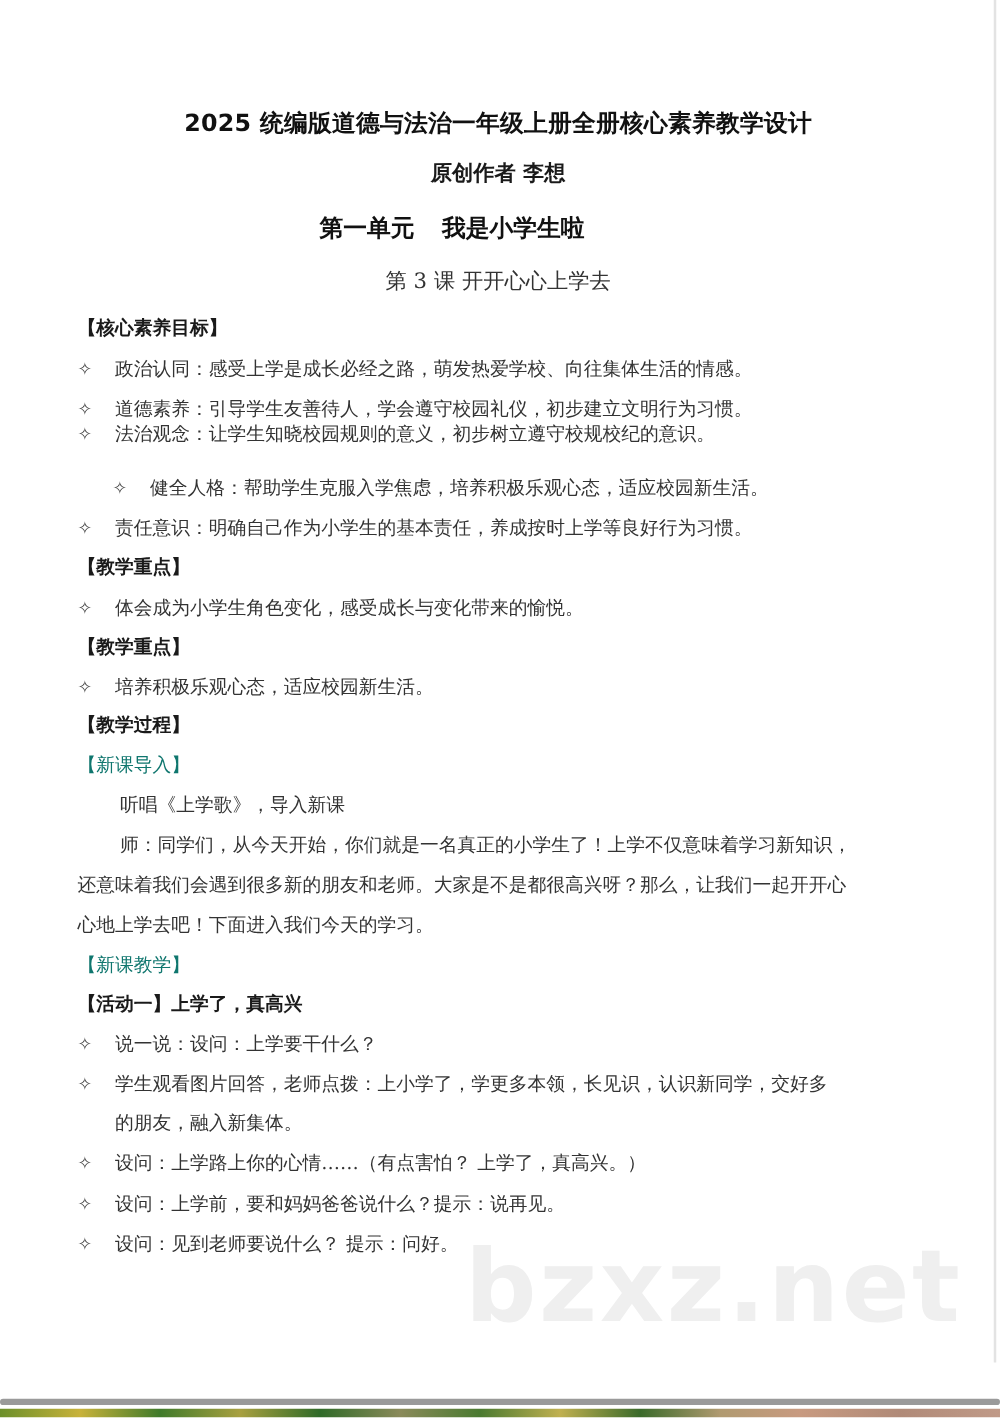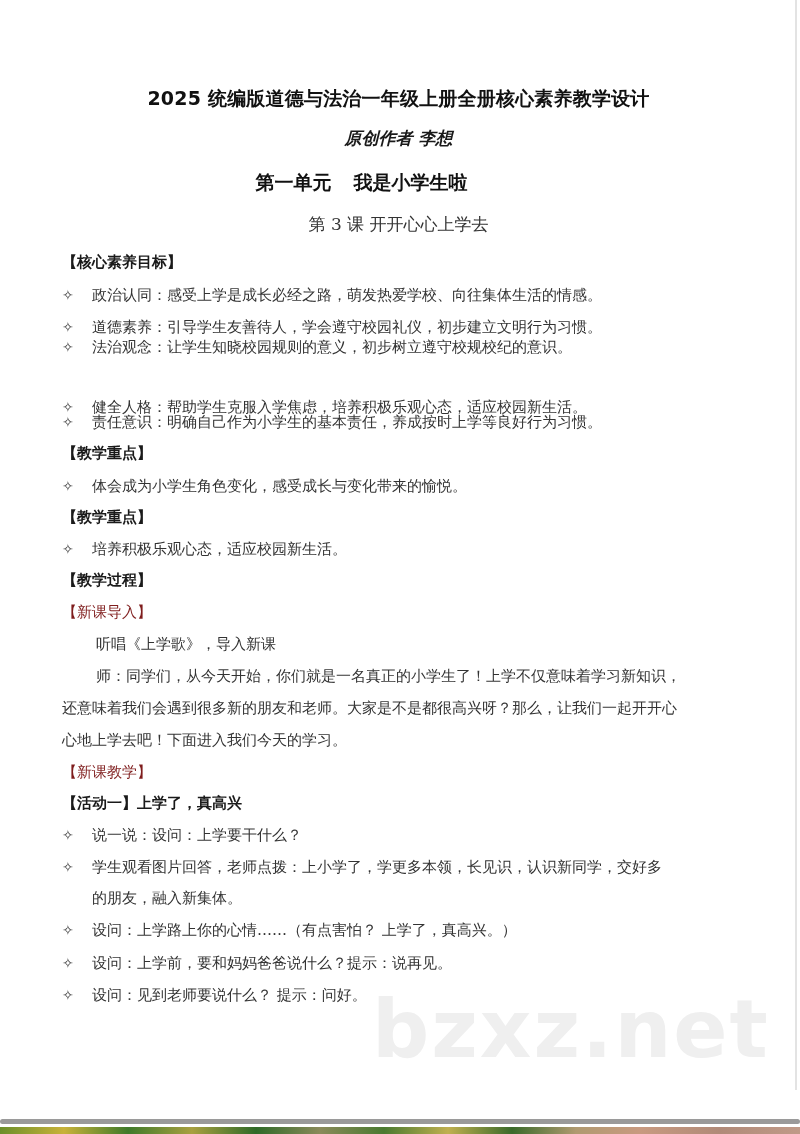--- a/index.html
+++ b/index.html
@@ -13,40 +13,40 @@
   }
 
   .title {
     position: absolute; left: 0; top: 86px; width: 797px; text-align: center;
     font-family: "DejaVu Sans", "Liberation Sans", sans-serif;
     font-weight: bold; font-size: 19px; color: #111; letter-spacing: 0.2px;
   }
   .author {
     position: absolute; left: 0; top: 127px; width: 797px; text-align: center;
     font-family: "DejaVu Sans", "Liberation Sans", sans-serif;
-    font-weight: bold; font-size: 17px; color: #1a1a1a; font-style: italic;
+    font-weight: bold; font-size: 17px; color: #1a1a1a;
   }
   .unit {
     position: absolute; left: 0; top: 170px; width: 723px; text-align: center;
     font-family: "DejaVu Sans", "Liberation Sans", sans-serif;
     font-weight: bold; font-size: 19px; color: #111;
   }
   .unit .gap { display: inline-block; width: 22px; }
   .lesson {
     position: absolute; left: 0; top: 213px; width: 797px; text-align: center;
     font-size: 17px; color: #333;
   }
 
   .heading {
     position: absolute; left: 62px;
     font-family: "DejaVu Sans", "Liberation Sans", sans-serif;
     font-weight: bold; font-size: 15px; color: #1a1a1a;
   }
   .subheading {
-    position: absolute; left: 62px; font-size: 15px; color: #7f1d1d;
+    position: absolute; left: 62px; font-size: 15px; color: #0f766e;
   }
   .bullet {
     position: absolute; left: 62px; font-size: 15px; color: #333; white-space: nowrap;
   }
   .bullet .mark {
     display: inline-block; width: 30px; color: #444; font-family: "DejaVu Sans", sans-serif; font-size: 14px;
   }
   .bullet-cont {
     position: absolute; left: 92px; font-size: 15px; color: #333; white-space: nowrap;
   }
@@ -79,21 +79,21 @@
   <div class="author">原创作者  李想</div>
   <div class="unit">
     <span>第一单元</span><span class="gap"></span><span>我是小学生啦</span>
   </div>
   <div class="lesson">第 3 课  开开心心上学去</div>
 
   <div class="heading" style="top:253px;">【核心素养目标】</div>
   <div class="bullet" style="top:286px;"><span class="mark">✧</span><span>政治认同：感受上学是成长必经之路，萌发热爱学校、向往集体生活的情感。</span></div>
   <div class="bullet" style="top:318px;"><span class="mark">✧</span><span>道德素养：引导学生友善待人，学会遵守校园礼仪，初步建立文明行为习惯。</span></div>
   <div class="bullet" style="top:338px;"><span class="mark">✧</span><span>法治观念：让学生知晓校园规则的意义，初步树立遵守校规校纪的意识。</span></div>
-  <div class="bullet" style="top:398px;"><span class="mark">✧</span><span>健全人格：帮助学生克服入学焦虑，培养积极乐观心态，适应校园新生活。</span></div>
+  <div class="bullet" style="top:381px;margin-left:28px;"><span class="mark">✧</span><span>健全人格：帮助学生克服入学焦虑，培养积极乐观心态，适应校园新生活。</span></div>
   <div class="bullet" style="top:413px;"><span class="mark">✧</span><span>责任意识：明确自己作为小学生的基本责任，养成按时上学等良好行为习惯。</span></div>
 
   <div class="heading" style="top:444px;">【教学重点】</div>
   <div class="bullet" style="top:477px;"><span class="mark">✧</span><span>体会成为小学生角色变化，感受成长与变化带来的愉悦。</span></div>
 
   <div class="heading" style="top:508px;">【教学重点】</div>
   <div class="bullet" style="top:540px;"><span class="mark">✧</span><span>培养积极乐观心态，适应校园新生活。</span></div>
 
   <div class="heading" style="top:571px;">【教学过程】</div>
   <div class="subheading" style="top:603px;">【新课导入】</div>

